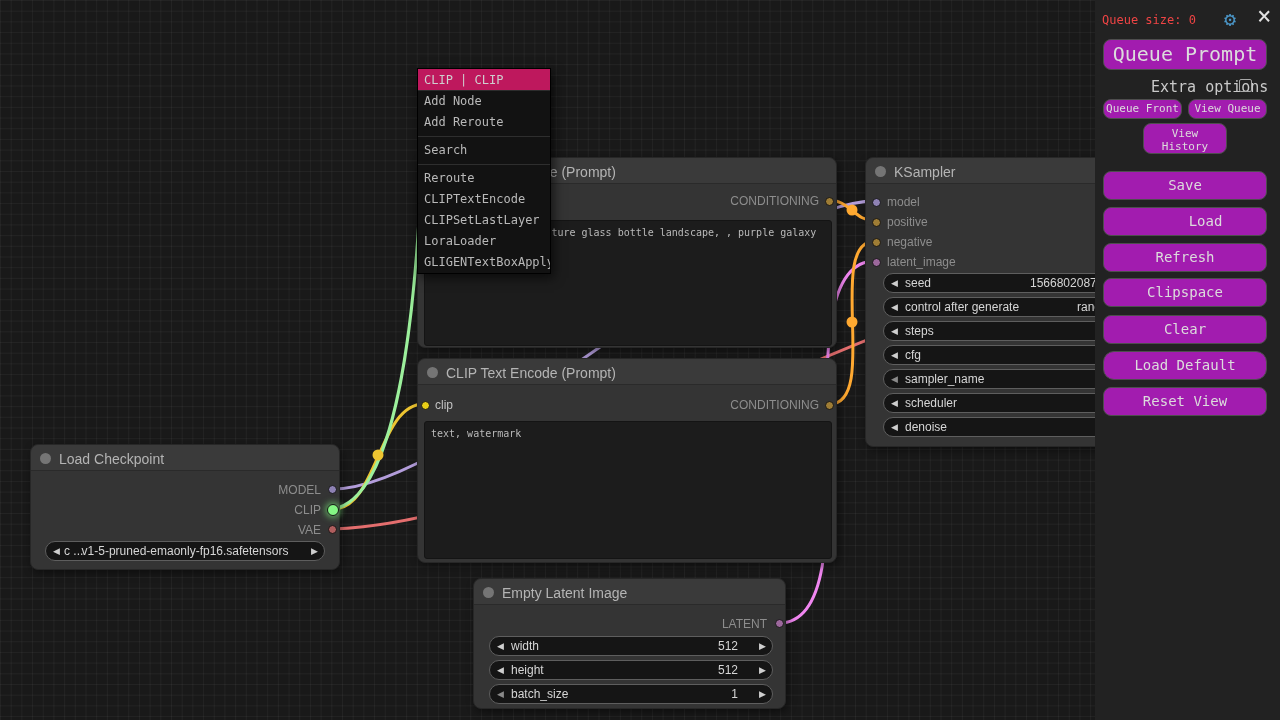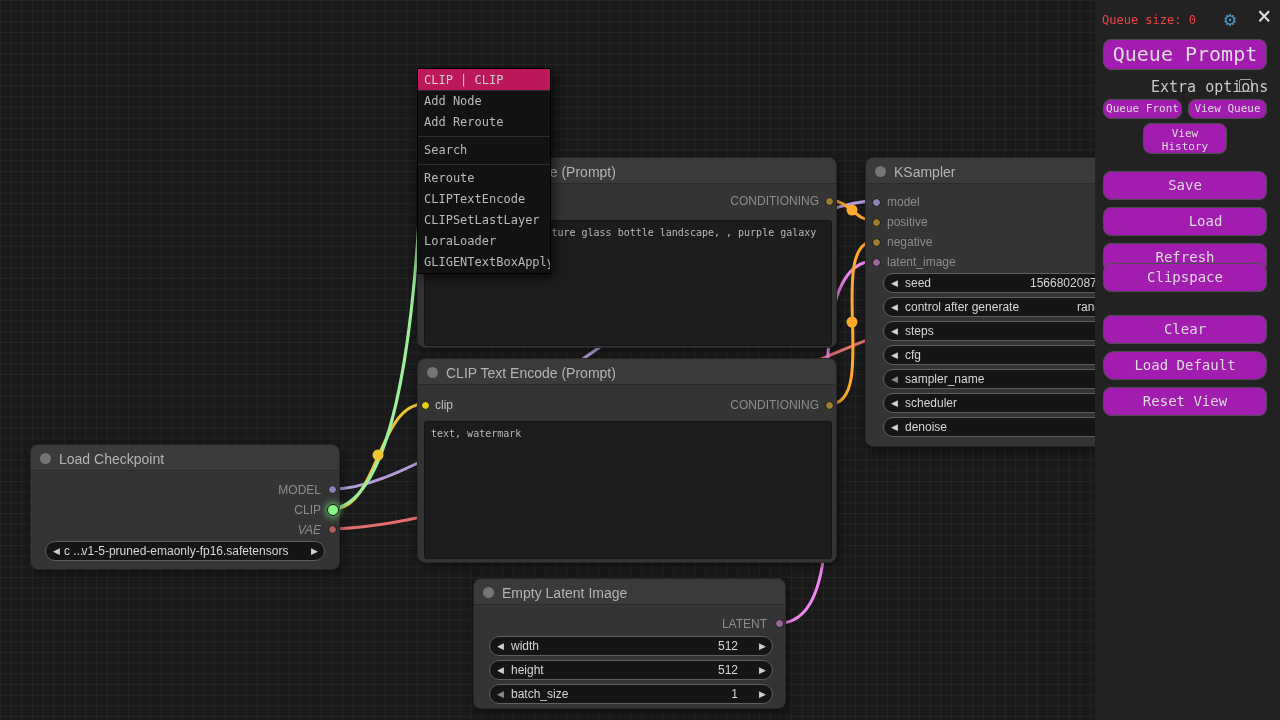--- a/index.html
+++ b/index.html
@@ -176,21 +176,21 @@
 
   <div class="node" style="left:30px; top:444px; width:310px; height:126px;">
     <div class="node-title">
       <span class="t-dot"></span>
       <span class="t-label">Load Checkpoint</span>
     </div>
     <span class="slot-label" style="right:18px; top:38px;">MODEL</span>
     <span class="dot model" style="left:297px; top:40px;"></span>
     <span class="slot-label" style="right:18px; top:58px;">CLIP</span>
     <span class="dot clipout" style="left:296px; top:59px;"></span>
-    <span class="slot-label" style="right:18px; top:78px;font-style:italic;">VAE</span>
+    <span class="slot-label" style="right:18px; top:78px;">VAE</span>
     <span class="dot vae" style="left:297px; top:80px;"></span>
     <div class="widget" style="left:14px; top:96px; width:280px;">
       <span class="arr l">◀</span>
       <span class="wlabel" style="left:18px;">c ...</span>
       <span class="wvalue center">v1-5-pruned-emaonly-fp16.safetensors</span>
       <span class="arr r">▶</span>
     </div>
   </div>
 
   <div class="node" style="left:473px; top:578px; width:313px; height:131px;">
@@ -242,18 +242,18 @@
     </div>
     <div class="qbtn" id="btn-queue-prompt">Queue Prompt</div>
     <span id="extra-options">Extra options</span>
     <span id="extra-checkbox"></span>
     <div class="qbtn small" id="btn-queue-front">Queue Front</div>
     <div class="qbtn small" id="btn-view-queue">View Queue</div>
     <div class="qbtn" id="btn-view-history"><span>View</span><br><span>History</span></div>
     <div class="qbtn big" style="top:171px;">Save</div>
     <div class="qbtn big" style="top:207px;padding-left:41px;">Load</div>
     <div class="qbtn big" style="top:243px;">Refresh</div>
-    <div class="qbtn big" style="top:263px;">Clipspace</div>
+    <div class="qbtn big" style="top:278px;">Clipspace</div>
     <div class="qbtn big" style="top:315px;">Clear</div>
     <div class="qbtn big" style="top:351px;border-radius:11px;">Load Default</div>
     <div class="qbtn big" style="top:387px;">Reset View</div>
   </div>
 </div>
 
 </body></html>

